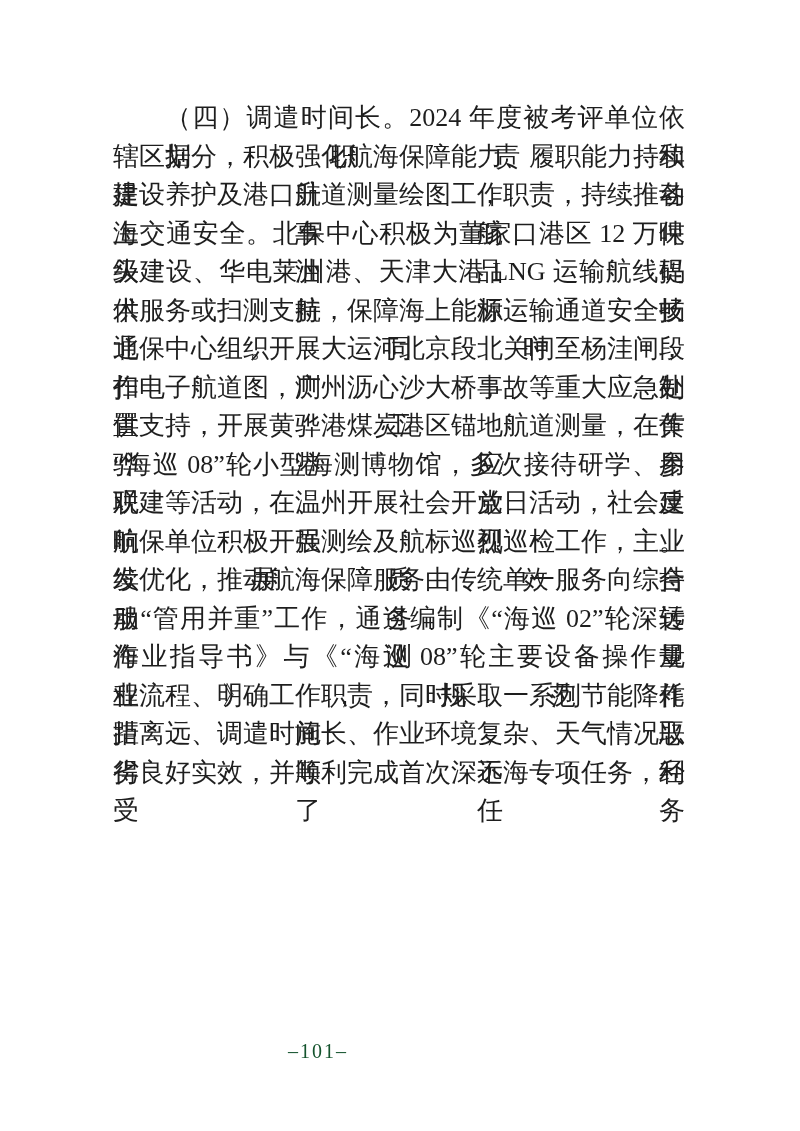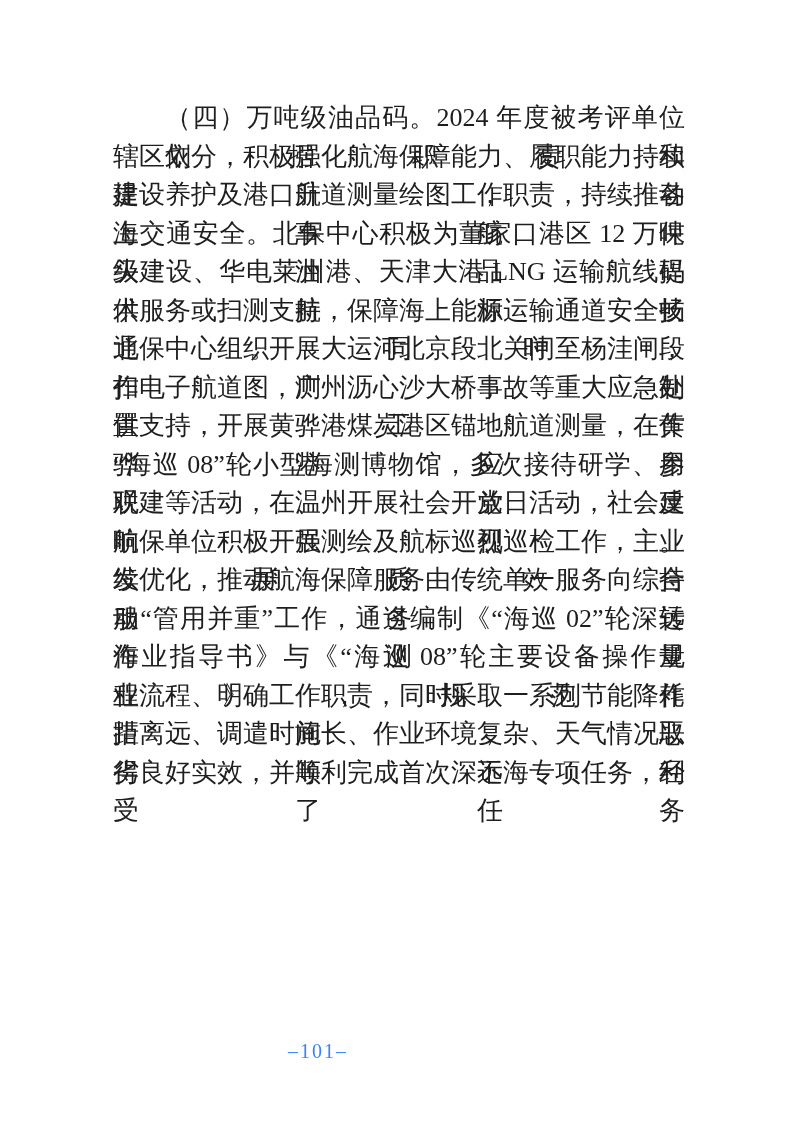--- a/index.html
+++ b/index.html
@@ -39,33 +39,33 @@
     
     font-style: normal;
   }
   .footer {
     position: absolute;
     left: 0;
     top: 1040px;
     width: 636px;
     text-align: center;
     font-size: 20px;
-    color: #3b82f6;
+    color: #14532d;
   }
   .page-number {
     letter-spacing: 2px;
   }
 </style>
 </head>
 <body>
 
 <div class="page">
 
   <div class="body-text">
-    <div class="line first"><span class="section-heading">（四）万吨级油品码。</span><span>2024 年度被考评单位依据职责和</span></div>
+    <div class="line first"><span class="section-heading">（四）调遣时间长。</span><span>2024 年度被考评单位依据职责和</span></div>
     <div class="line">辖区划分，积极强化航海保障能力、履职能力持续提升，各</div>
     <div class="line">建设养护及港口航道测量绘图工作职责，持续推动海事航保</div>
     <div class="line">上交通安全。北保中心积极为董家口港区 12 万吨级油品码</div>
     <div class="line">头建设、华电莱州港、天津大港 LNG 运输航线提供航标技</div>
     <div class="line">术服务或扫测支持，保障海上能源运输通道安全畅通。同时，</div>
     <div class="line">北保中心组织开展大运河北京段北关闸至杨洼闸段扫测，制</div>
     <div class="line">作电子航道图，广州沥心沙大桥事故等重大应急处置工作</div>
     <div class="line">供支持，开展黄骅港煤炭港区锚地航道测量，在黄骅港应用</div>
     <div class="line">“海巡 08”轮小型海测博物馆，多次接待研学、参观、党建</div>
     <div class="line">联建等活动，在温州开展社会开放日活动，社会反响强烈。</div>

